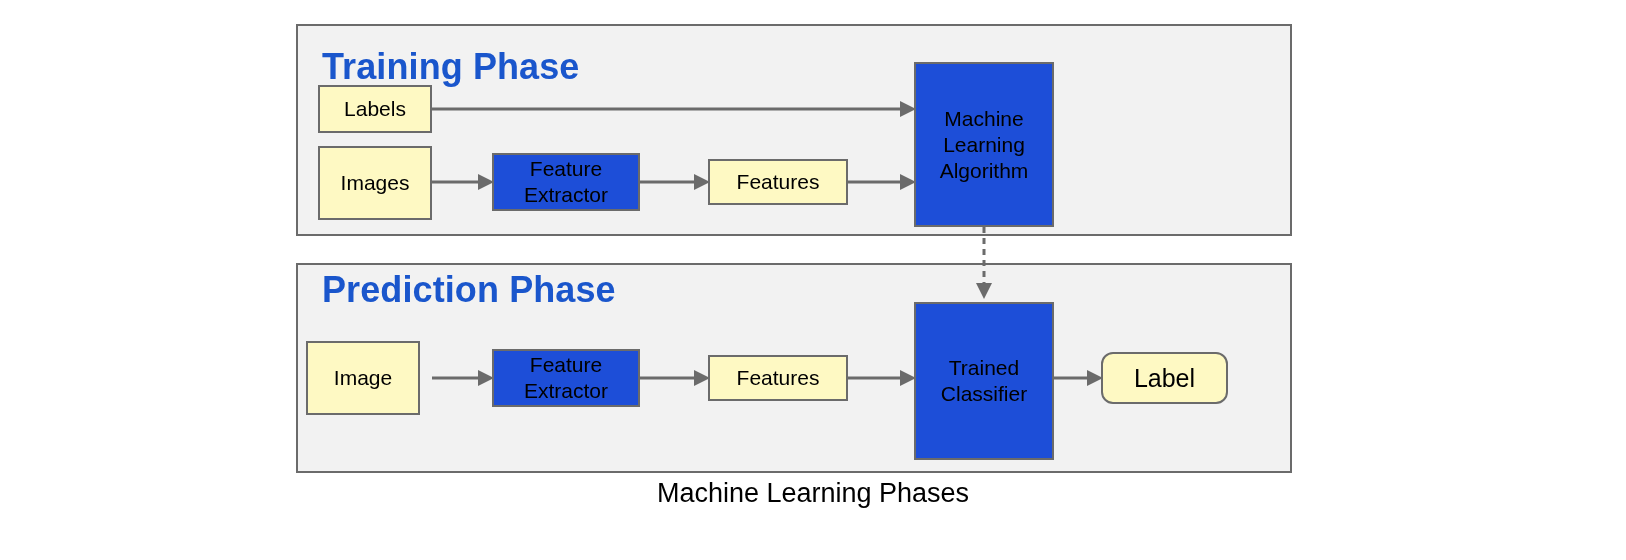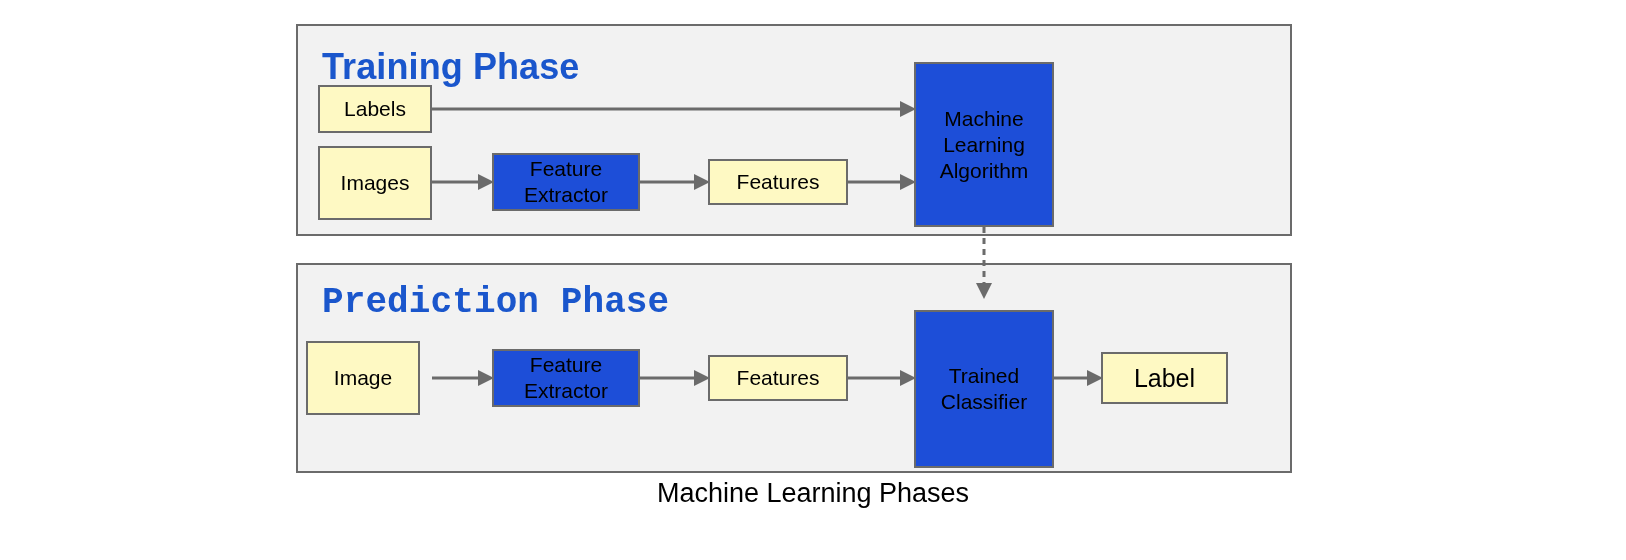--- a/index.html
+++ b/index.html
@@ -32,52 +32,52 @@
 
   .phase-title {
     position: absolute;
     color: #1a56cc;
     font-weight: bold;
     font-size: 36px;
     letter-spacing: 0.1px;
     white-space: nowrap;
   }
   #title-training   { left: 24px; top: 20px; }
-  #title-prediction { left: 24px; top: 17px; font-family: Liberation Mono, monospace; }
+  #title-prediction { left: 24px; top: 4px; }
 
   
   .node {
     position: absolute;
     box-sizing: border-box;
     border: 2px solid #6b6b6b;
     display: flex;
     align-items: center;
     justify-content: center;
     text-align: center;
     color: #000000;
     font-size: 21px;
     line-height: 26px;
     white-space: pre-line;
   }
   .node.white { background: #fef9c3; }
   .node.blue  { background: #1d4ed8; }
-  .node.big   { font-size: 25px; }
+  .node.big   { font-size: 25px; border-radius: 12px; }
 
   
   #node-labels        { left: 318px; top: 85px;  width: 114px; height: 48px; }
   #node-images        { left: 318px; top: 146px; width: 114px; height: 74px; }
   #node-fe-train      { left: 492px; top: 153px; width: 148px; height: 58px; }
   #node-features-train{ left: 708px; top: 159px; width: 140px; height: 46px; }
   #node-ml-algorithm  { left: 914px; top: 62px;  width: 140px; height: 165px; }
 
   
   #node-image         { left: 306px; top: 341px; width: 114px; height: 74px; }
   #node-fe-predict    { left: 492px; top: 349px; width: 148px; height: 58px; }
   #node-features-pred { left: 708px; top: 355px; width: 140px; height: 46px; }
-  #node-trained-clf   { left: 914px; top: 310px; width: 140px; height: 158px; }
+  #node-trained-clf   { left: 914px; top: 302px; width: 140px; height: 158px; }
   #node-label         { left: 1101px; top: 352px; width: 127px; height: 52px; }
 
   
   .conn { position: absolute; overflow: visible; }
   .conn line, .conn path { stroke: #6b6b6b; stroke-width: 3; fill: none; }
   .conn .dashed { stroke-dasharray: 6 5; }
   .conn polygon { fill: #6b6b6b; }
 
   
   #caption {

